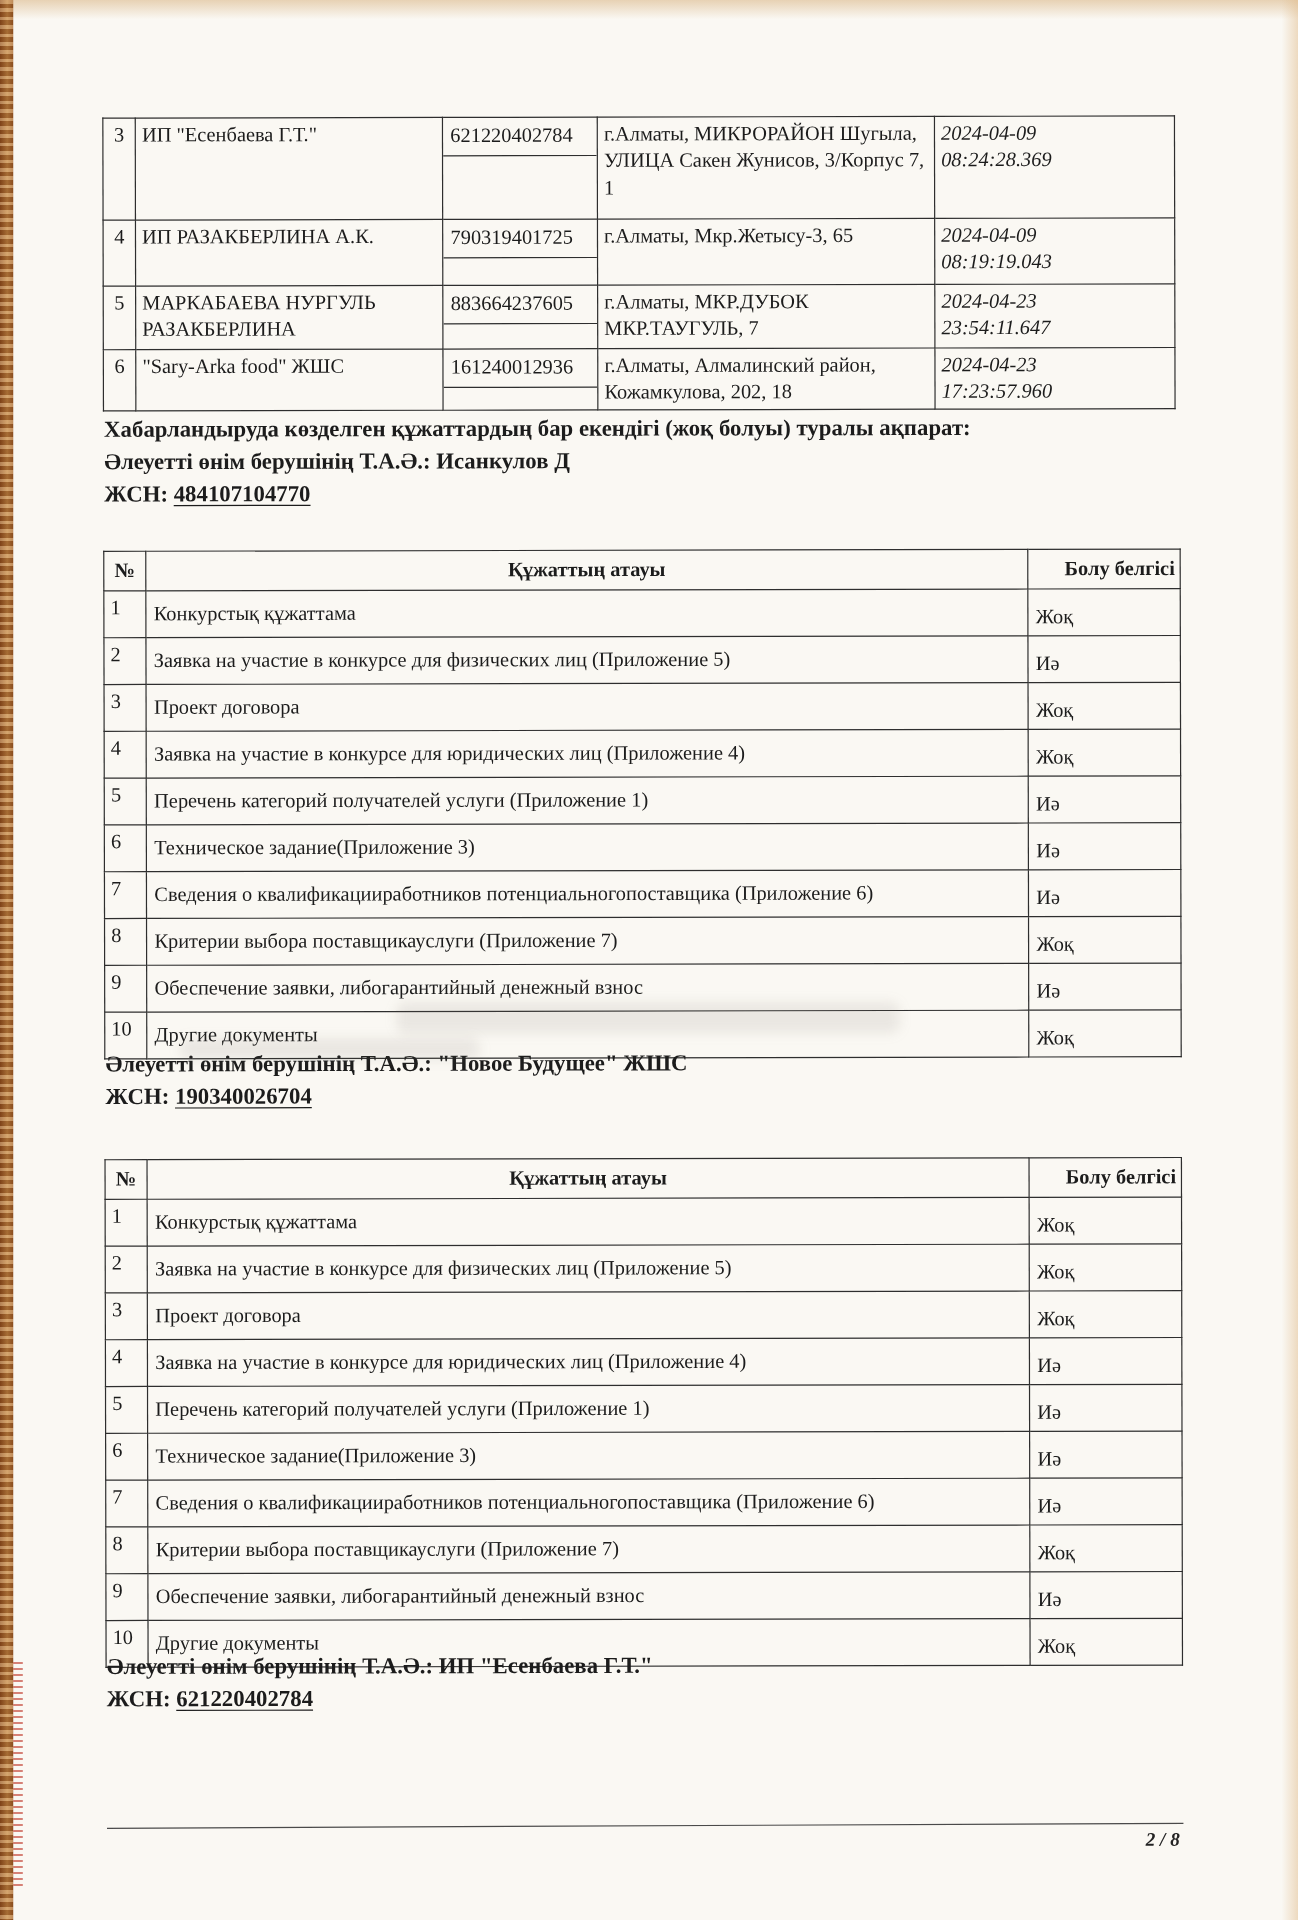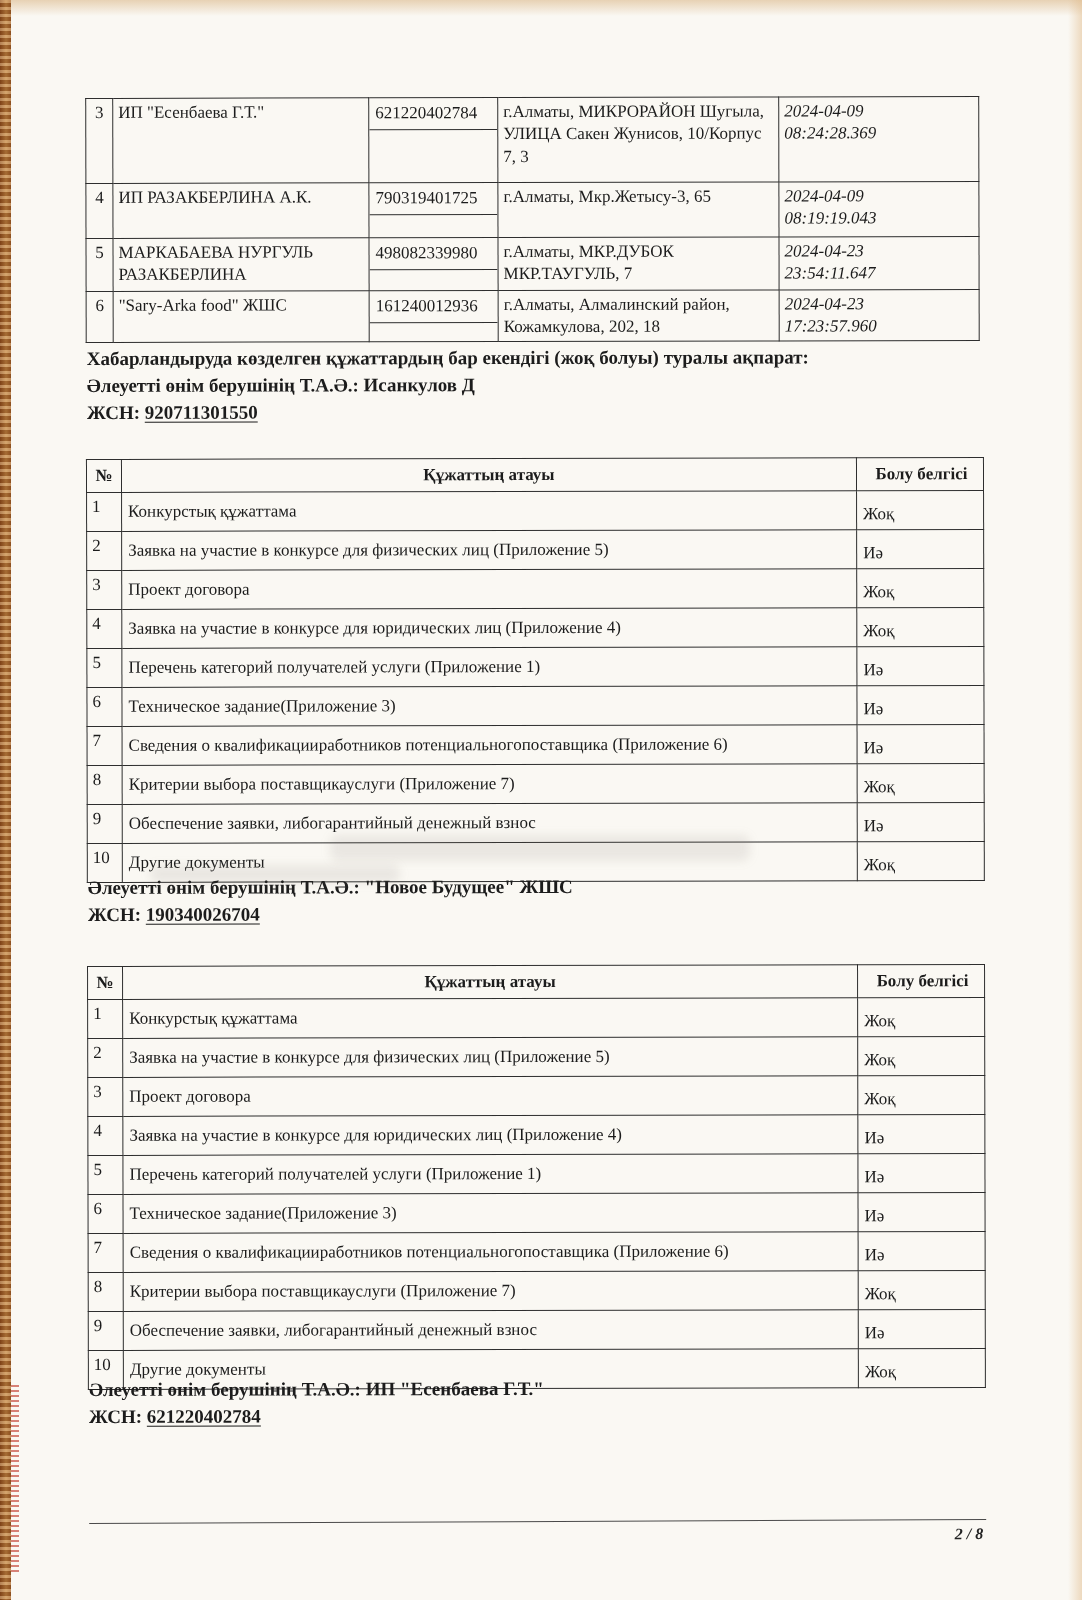--- a/index.html
+++ b/index.html
@@ -37,21 +37,21 @@
   td,th{border:1.6px solid #2e2e2e;vertical-align:top;overflow:hidden;}
   .suppliers{position:absolute;left:85px;top:97px;width:893px;font-size:17px;line-height:1.32;}
   .suppliers td{padding:3px 5px 2px 5px;}
   .suppliers .cnum{text-align:center;padding-left:2px;padding-right:2px;}
   .suppliers .ciin{padding:0;}
   .iin-box{border-bottom:1.6px solid #2e2e2e;padding:4px 4px 5px 6px;min-height:19px;}
   .cdate div{white-space:nowrap;font-style:italic;}
   .doc-table{position:absolute;left:85px;width:897px;font-size:17px;}
   .doc-table th{font-weight:bold;padding:4px 4px;height:24px;vertical-align:middle;}
   .doc-table th.hname{text-align:center;}
-  .doc-table th.hmark{text-align:center;padding-left:7px;}
+  .doc-table th.hmark{text-align:right;padding-left:7px;}
   .doc-table td{height:31px;padding:2px 6px 2px 6px;vertical-align:middle;}
   .doc-table td.cnum{text-align:left;padding-left:5px;vertical-align:top;padding-top:4px;}
   .doc-table td.cmark{vertical-align:bottom;padding-bottom:5px;}
   
   .hblock{position:absolute;left:86px;width:900px;font-weight:bold;font-size:19px;line-height:27px;}
   .zhsn-num{text-decoration:underline;text-underline-offset:3px;}
   
   .footer-line{position:absolute;left:86px;top:1521px;width:897px;border-top:1.4px solid #4a4a4a;transform:rotate(-0.15deg);}
   .page-num{position:absolute;left:83px;top:1526px;width:897px;text-align:right;font-style:italic;font-weight:bold;font-size:16px;color:#232323;}
   .tilt{transform:rotate(-0.12deg);transform-origin:50% 0;}
@@ -76,21 +76,21 @@
         <col style="width:281px">
         <col style="width:200px">
       </colgroup>
   <tbody>
         <tr style="height:85px">
     <td class="cnum">3</td>
     <td>ИП "Есенбаева Г.Т."</td>
     <td class="ciin">
             <div class="iin-box">621220402784</div>
           </td>
-    <td>г.Алматы, МИКРОРАЙОН Шугыла, УЛИЦА Сакен Жунисов, 10/Корпус 7, 3</td>
+    <td>г.Алматы, МИКРОРАЙОН Шугыла, УЛИЦА Сакен Жунисов, 3/Корпус 7, 1</td>
     <td class="cdate">
       <div>2024-04-09</div>
       <div>08:24:28.369</div>
     </td>
   </tr>
   <tr style="height:55px">
     <td class="cnum">4</td>
     <td>ИП РАЗАКБЕРЛИНА А.К.</td>
     <td class="ciin">
             <div class="iin-box">790319401725</div>
@@ -98,21 +98,21 @@
     <td>г.Алматы, Мкр.Жетысу-3, 65</td>
     <td class="cdate">
       <div>2024-04-09</div>
       <div>08:19:19.043</div>
     </td>
   </tr>
   <tr style="height:53px">
     <td class="cnum">5</td>
     <td>МАРКАБАЕВА НУРГУЛЬ РАЗАКБЕРЛИНА</td>
     <td class="ciin">
-            <div class="iin-box">498082339980</div>
+            <div class="iin-box">883664237605</div>
           </td>
     <td>г.Алматы, МКР.ДУБОК МКР.ТАУГУЛЬ, 7</td>
     <td class="cdate">
       <div>2024-04-23</div>
       <div>23:54:11.647</div>
     </td>
   </tr>
   <tr style="height:50px">
     <td class="cnum">6</td>
     <td>"Sary-Arka food" ЖШС</td>
@@ -124,21 +124,21 @@
       <div>2024-04-23</div>
       <div>17:23:57.960</div>
     </td>
   </tr>
 </tbody>
     </table>
 
 <div class="hblock" style="top:344px;">
   <div>Хабарландыруда көзделген құжаттардың бар екендігі (жоқ болуы) туралы ақпарат:</div>
   <div>Әлеуетті өнім берушінің Т.А.Ә.: Исанкулов Д</div>
-  <div><span>ЖСН:</span> <span class="zhsn-num">920711301550</span></div>
+  <div><span>ЖСН:</span> <span class="zhsn-num">484107104770</span></div>
 </div>
 
 <table class="doc-table" style="top:458px;">
   <colgroup>
         <col style="width:35px">
         <col style="width:735px">
         <col style="width:127px">
       </colgroup>
   <tbody>
         <tr style="height:33px">

